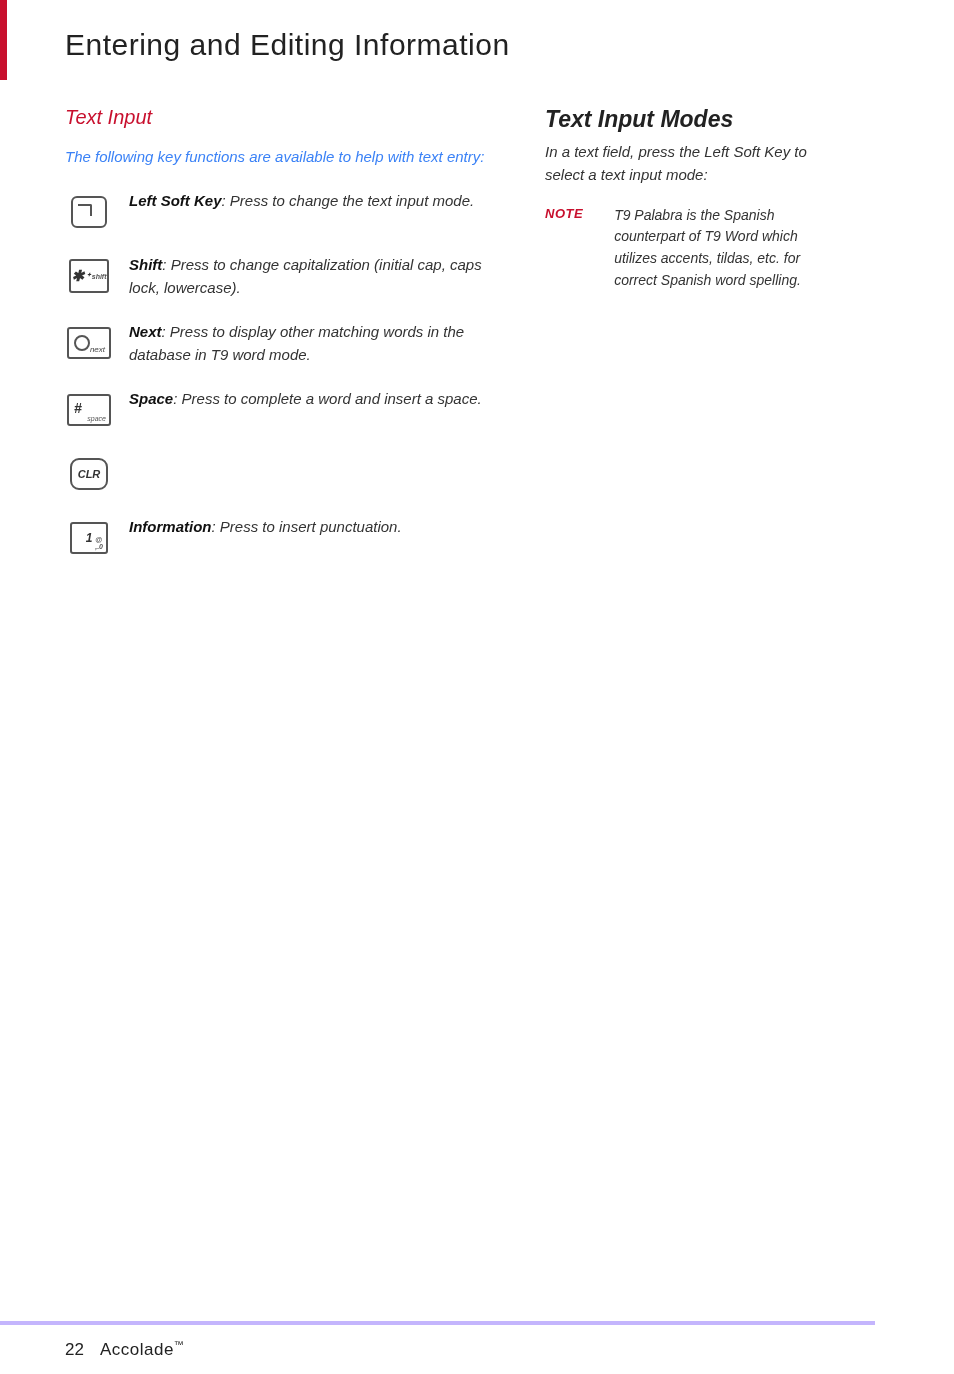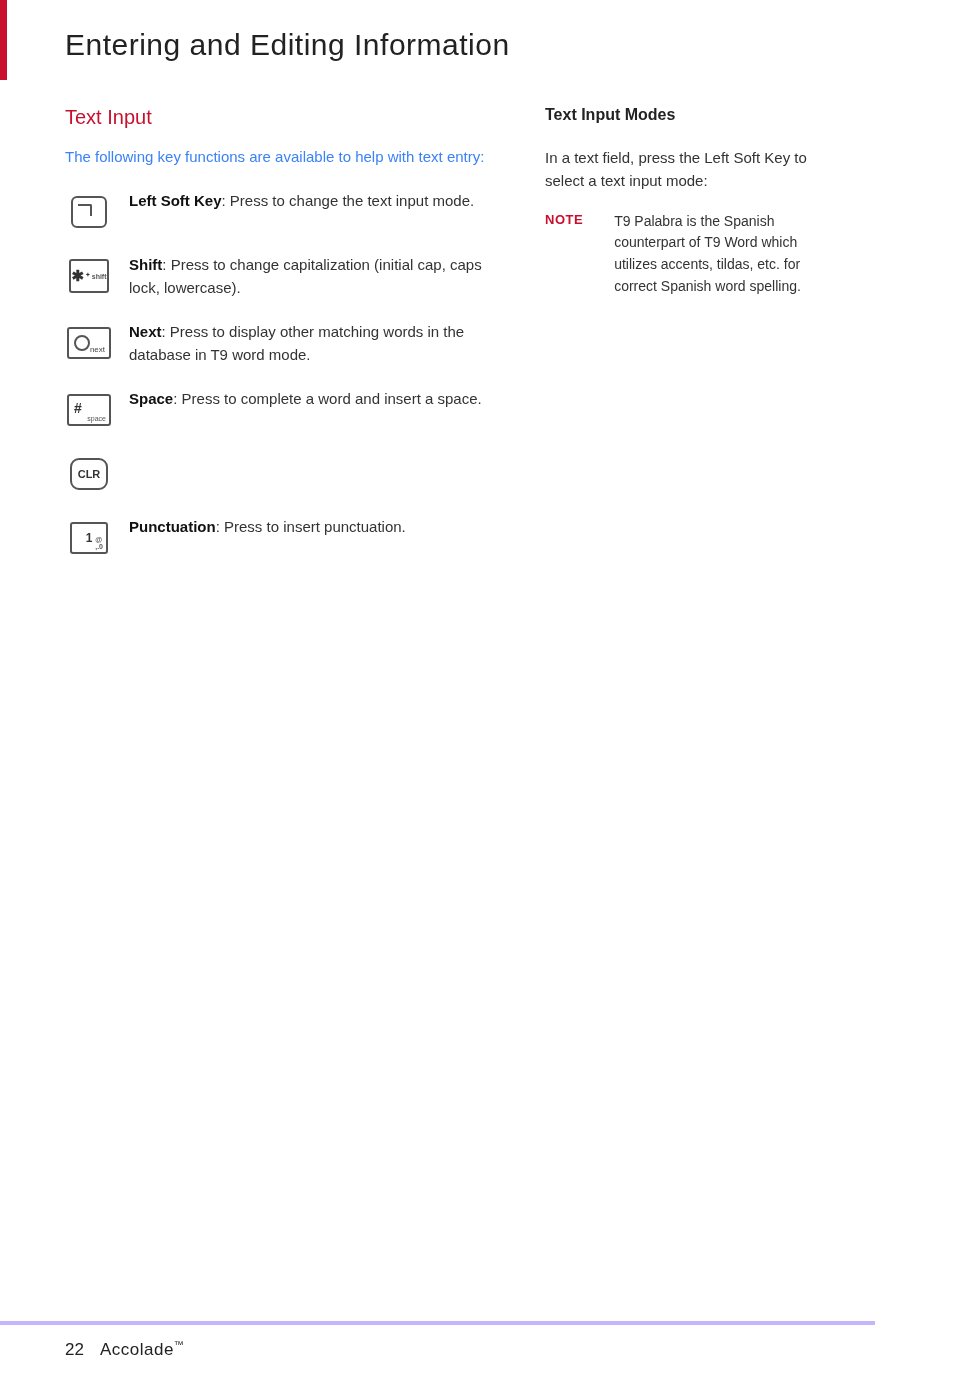--- a/index.html
+++ b/index.html
@@ -42,20 +42,21 @@
       color: #222;
       letter-spacing: 0.5px;
     }
 
     
     .content-area {
       display: flex;
       flex-direction: row;
       padding: 20px 55px 40px 65px;
       gap: 30px;
+      font-style: italic;
     }
 
     
     .left-column {
       flex: 0 0 430px;
       max-width: 430px;
     }
 
     
     .right-column {
@@ -66,24 +67,24 @@
     
     .section-heading-colored {
       font-size: 20px;
       font-weight: 400;
       color: #c8102e;
       margin-bottom: 16px;
     }
 
     
     .section-heading-black {
-      font-size: 16px;
+      font-size: 23px;
       font-weight: 700;
       color: #222;
-      margin-bottom: 22px;
+      margin-bottom: 7px;
     }
 
     
     .intro-paragraph {
       font-size: 15px;
       color: #3b82f6;
       line-height: 1.55;
       margin-bottom: 22px;
     }
 
@@ -423,21 +424,21 @@
         </li>
 
         <li class="key-item">
           <div class="key-icon">
             <div class="icon-punct">
               <span>1</span>
               <span class="icon-punct-sup">@<br>,.0</span>
             </div>
           </div>
           <div class="key-item-text">
-            <span class="key-name">Punctuation</span><span>: </span><span>Press to insert punctuation.</span>
+            <span class="key-name">Information</span><span>: </span><span>Press to insert punctuation.</span>
           </div>
         </li>
 
       </ul>
     </div>
 
     <div class="right-column">
       <h2 class="section-heading-black">Text Input Modes</h2>
       <p class="modes-intro">In a text field, press the Left Soft Key to select a text input mode:</p>
 

